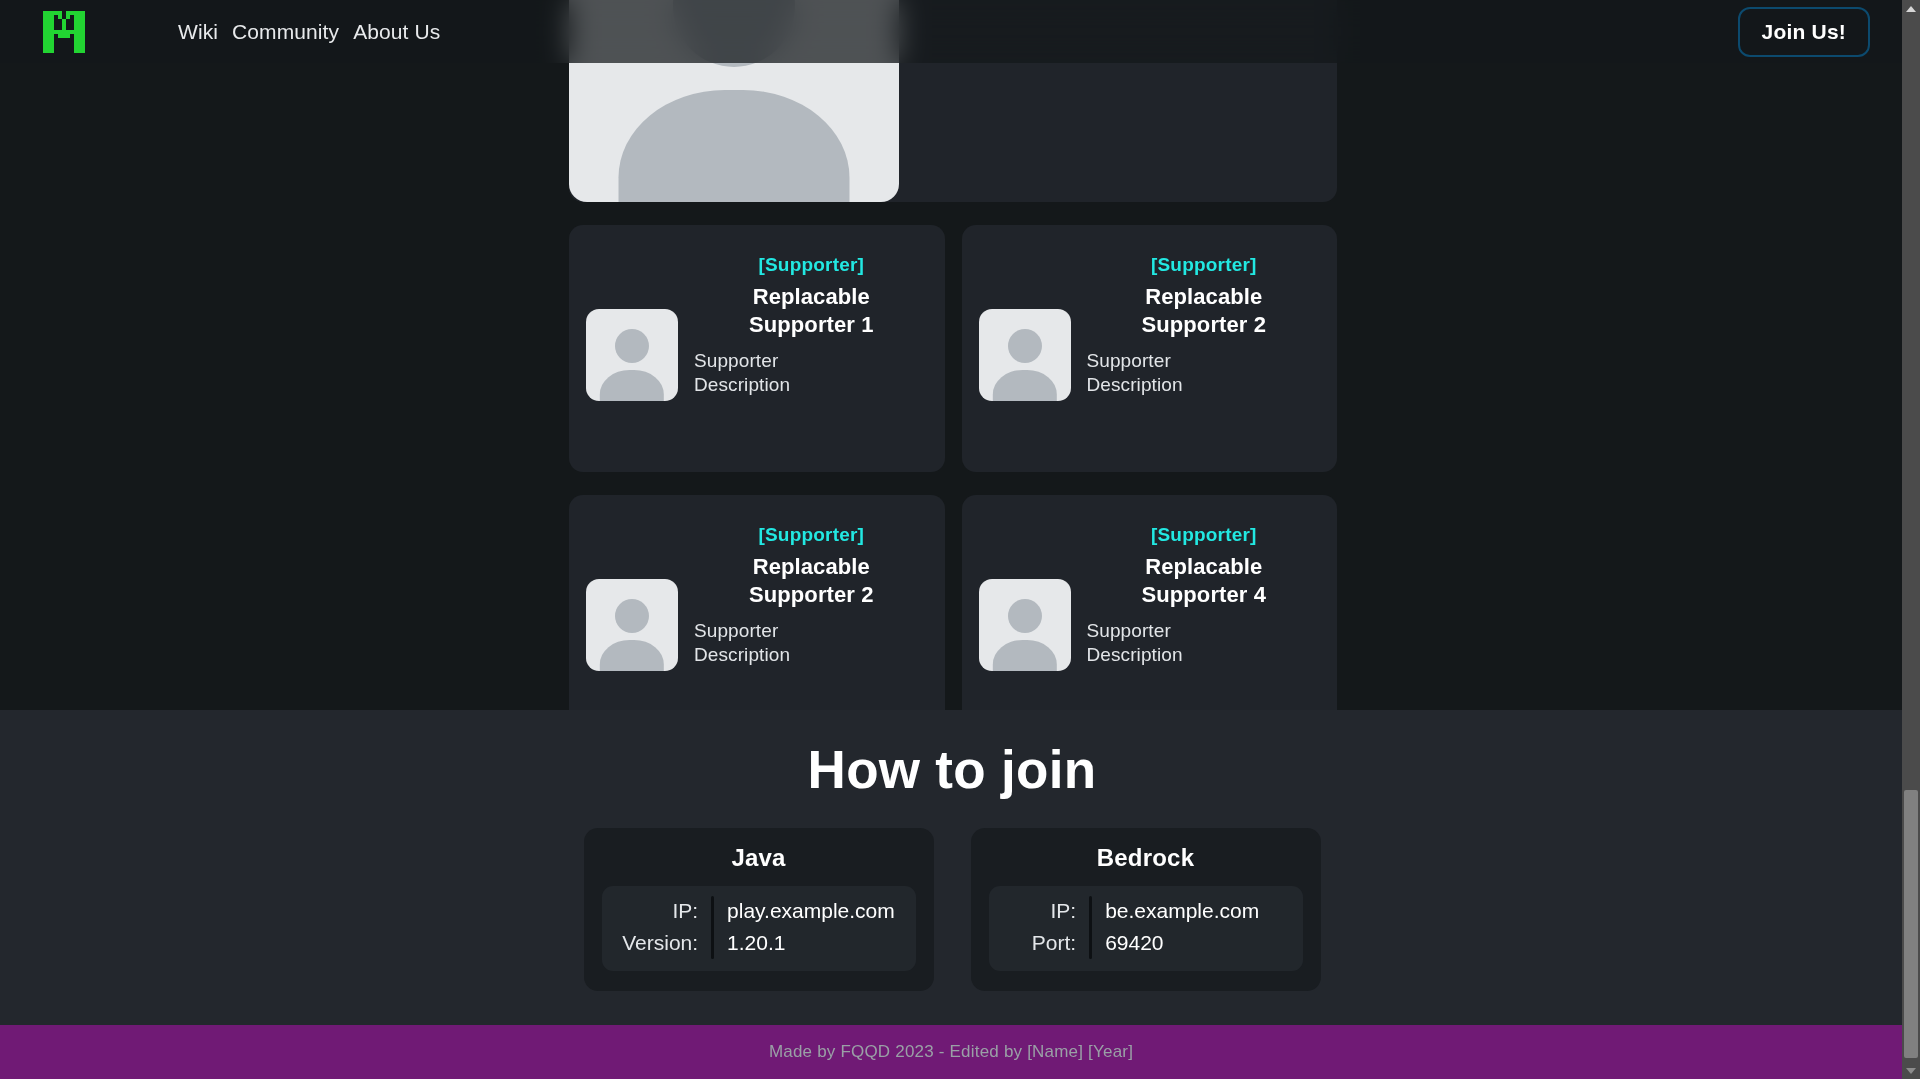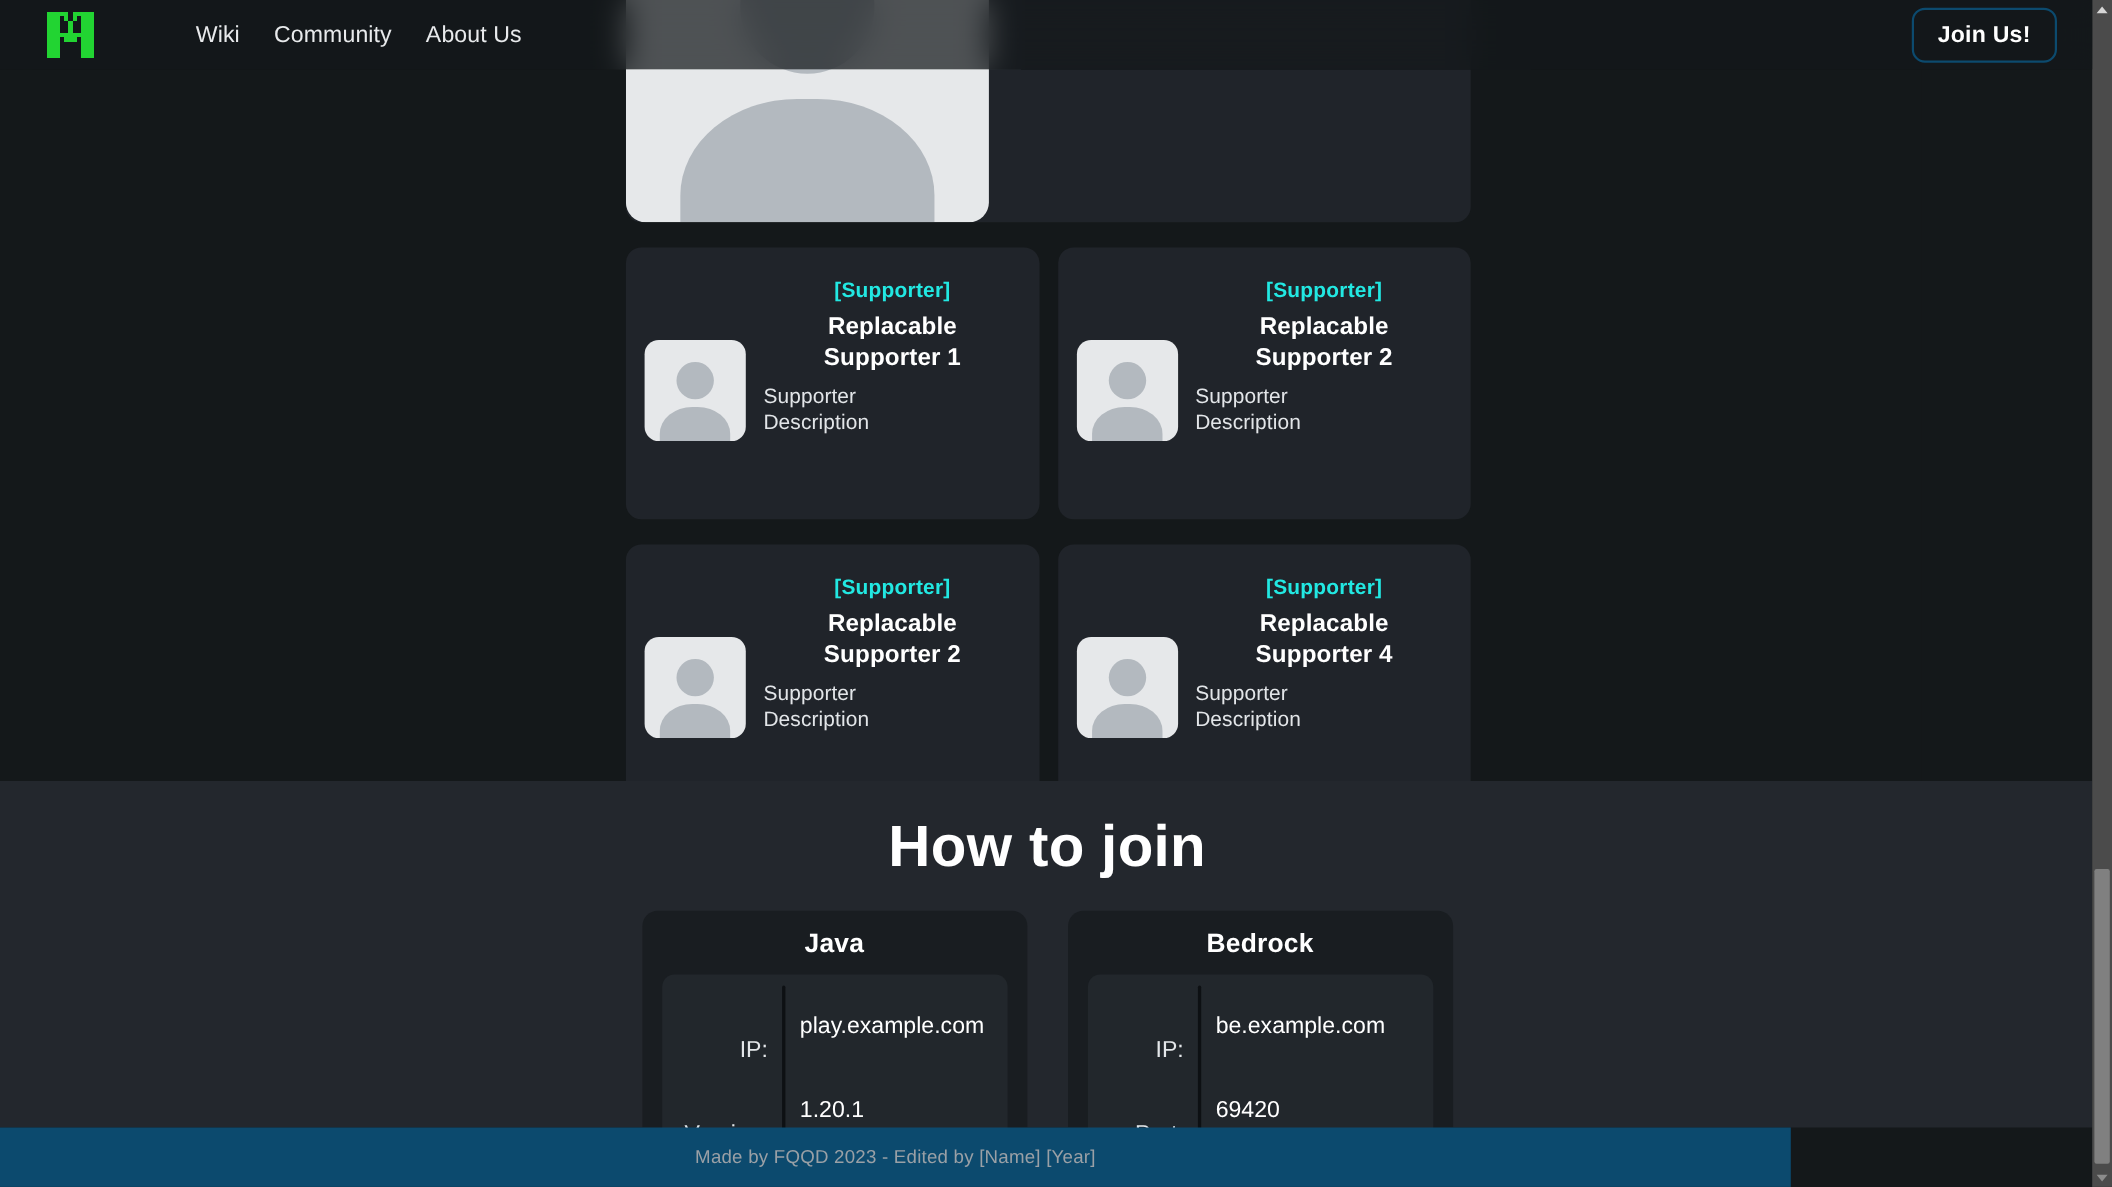--- a/index.html
+++ b/index.html
@@ -45,21 +45,21 @@
   .logo {
     width: 44px;
     height: 42px;
     flex: 0 0 auto;
     display: block;
   }
 
   .nav-links {
     display: flex;
     align-items: center;
-    gap: 31px;
+    gap: 14px;
     margin-left: 92px;
   }
 
   .nav-link {
     font-size: 21px;
     font-weight: 500;
     color: #e8eaec;
     letter-spacing: 0.1px;
     cursor: pointer;
     text-decoration: none;
@@ -249,21 +249,20 @@
     align-items: center;
   }
 
   .info-label {
     font-size: 21px;
     color: #e4e7ea;
     text-align: right;
     white-space: nowrap;
     grid-column: 1;
     line-height: 1.45;
-    margin-top: 44px;
   }
 
   .info-divider {
     grid-column: 2;
     grid-row: 1 / span 2;
     width: 3px;
     height: 100%;
     background: #0d1013;
     justify-self: center;
     border-radius: 2px;
@@ -276,23 +275,23 @@
     white-space: nowrap;
     grid-column: 3;
     line-height: 1.45;
   }
 
   
   .site-footer {
     position: absolute;
     top: 1025px;
     left: 0;
-    width: 1628px;
+    width: 1902px;
     height: 54px;
-    background: #0c4a6e;
+    background: #701a75;
     display: flex;
     align-items: center;
     justify-content: center;
   }
 
   .footer-text {
     font-size: 17px;
     color: #9aa0a6;
     letter-spacing: 0.2px;
   }

